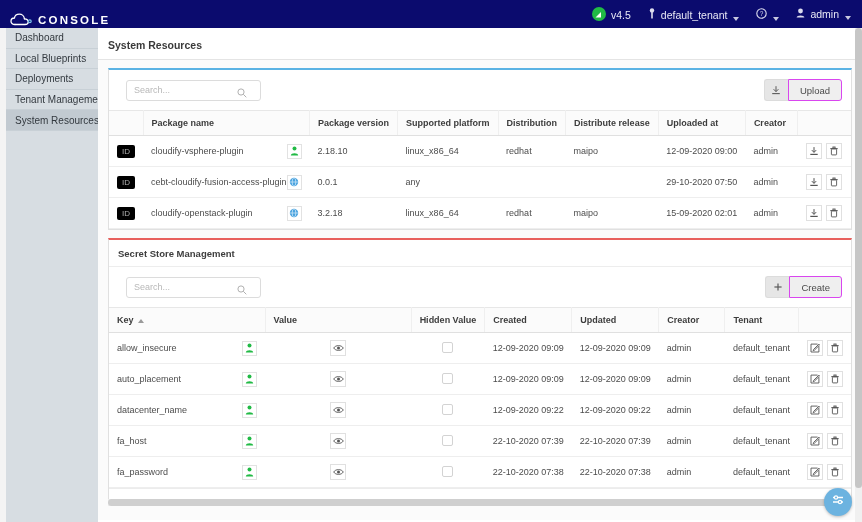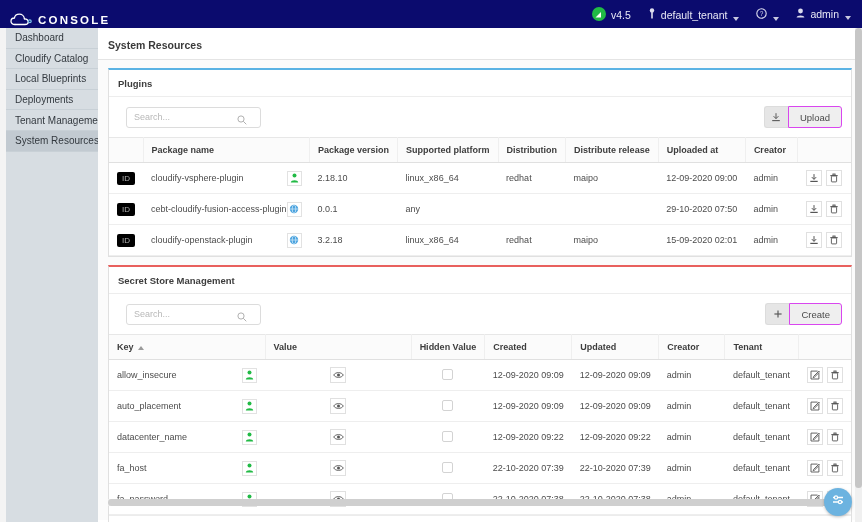--- a/index.html
+++ b/index.html
@@ -212,43 +212,39 @@
         <span class="caret"></span>
       </div>
     </div>
   </div>
 
   <div class="sidebar" id="sidebar">
       <div class="side-item">
         <span>Dashboard</span>
       </div>
       <div class="side-item">
-        <span>Cloudify Catalog</span>
-      </div>
-      <div class="side-item">
         <span>Local Blueprints</span>
       </div>
       <div class="side-item">
         <span>Deployments</span>
       </div>
       <div class="side-item">
         <span>Tenant Management</span>
       </div>
       <div class="side-item active">
         <span>System Resources</span>
       </div>
     </div>
 
   <div class="main">
     <div class="page-title">System Resources</div>
 
     <div class="content">
 
       <div class="widget plugins">
-        <div class="widget-title">Plugins</div>
         <div class="widget-toolbar">
           <div class="search-box">
             <input type="text" placeholder="Search..." style="">
             <span class="search-ico">
               <svg width="10" height="10" viewBox="0 0 10 10">
                 <circle cx="4" cy="4" r="3.1" fill="none" stroke="#b0b0b0" stroke-width="1"></circle>
                 <line x1="6.3" y1="6.3" x2="9.3" y2="9.3" stroke="#b0b0b0" stroke-width="1"></line>
               </svg>
             </span>
           </div>

